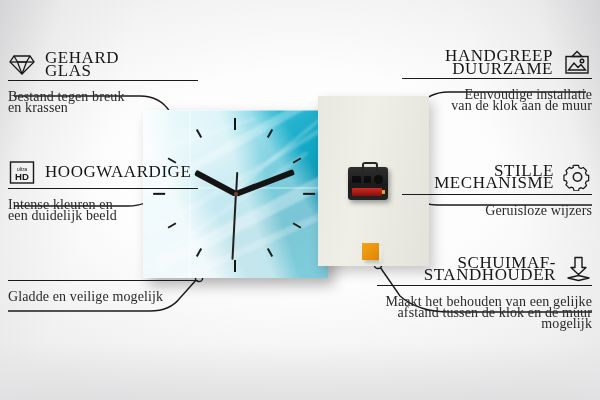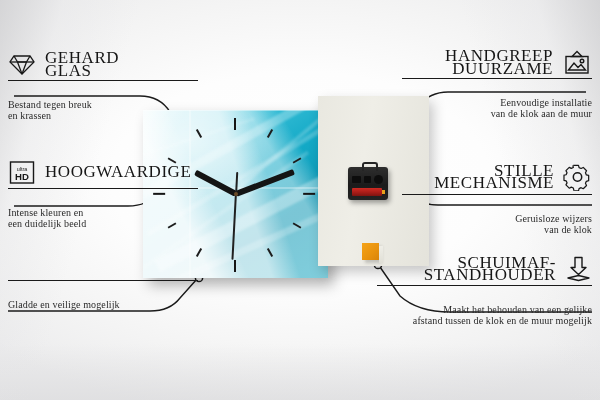--- a/index.html
+++ b/index.html
@@ -22,21 +22,21 @@
 
   
   .feat{position:absolute;width:190px;}
   .feat.left{left:8px;text-align:left;}
   .feat.right{right:8px;text-align:right;}
   .fhead{display:flex;align-items:center;gap:9px;}
   .feat.right .fhead{justify-content:flex-end;}
   .ftitle{font-size:17px;font-weight:normal;letter-spacing:.55px;color:#161616;
           line-height:12.5px;text-transform:uppercase;}
   .rule{height:1.4px;background:#1a1a1a;margin-top:3px;}
-  .fsub{font-size:10px;color:#2a2a2a;line-height:11px;margin-top:18px;letter-spacing:.12px;}
+  .fsub{font-size:14px;color:#2a2a2a;line-height:11px;margin-top:10px;letter-spacing:.12px;}
   .icn{flex:0 0 auto;display:block;}
 
   
   #wires{position:absolute;inset:0;width:600px;height:400px;}
 
   
   #clock{position:absolute;left:143px;top:110px;width:185px;height:168px;
     background:
       radial-gradient(ellipse 120% 90% at 22% 18%, rgba(255,255,255,.55) 0%, rgba(255,255,255,0) 42%),
       linear-gradient(118deg, rgba(255,255,255,.62) 0%, rgba(255,255,255,0) 16%),
@@ -227,21 +227,20 @@
         <g fill="none" stroke="#181818" stroke-width="1.5" stroke-linejoin="round">
           <path d="M11.3,2.2 h6.4 l.7,2.8 2.5,1.1 2.6,-1.3 4.0,4.0 -1.3,2.6 1.1,2.5 2.8,.7 v6.4 l-2.8,.7 -1.1,2.5 1.3,2.6 -4,4 -2.6,-1.3 -2.5,1.1 -.7,2.8 h-6.4" transform="scale(.82) translate(1.2,.6)"></path>
           <circle cx="14.5" cy="14" r="4.2"></circle>
           <path d="M10.8,2.3 l.6,2.6 -2.5,1.1 -2.5,-1.3 -4,4 1.3,2.5 -1.1,2.5 -2.6,.6 v6.2 l2.6,.6 1.1,2.5 -1.3,2.5 4,4 2.5,-1.3 2.5,1.1 .6,2.6" transform="scale(.82) translate(1.2,.6)"></path>
         </g>
       </svg>
     </div>
     <div class="rule"></div>
     <div class="fsub">
       <div>Geruisloze wijzers</div>
-      <div>van de klok</div>
     </div>
   </div>
 
   <div class="feat right" style="top:256px;width:215px;">
     <div class="fhead">
       <div>
         <div class="ftitle">SCHUIMAF-</div>
         <div class="ftitle">STANDHOUDER</div>
       </div>
       <svg class="icn" width="27" height="26" viewBox="0 0 27 26">

